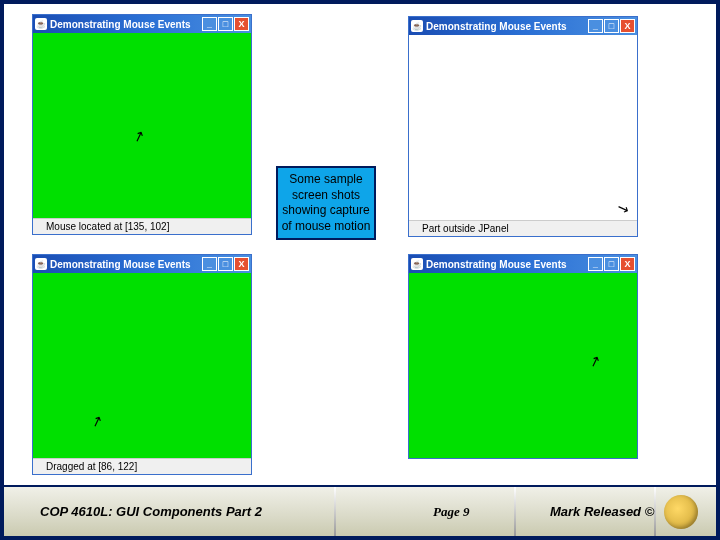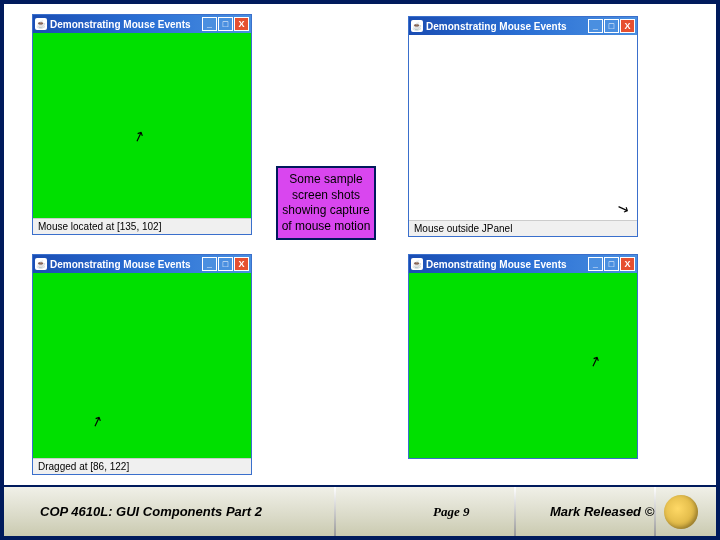--- a/index.html
+++ b/index.html
@@ -84,21 +84,21 @@
     position: relative;
   }
   .statusbar {
     height: 16px;
     background: #f0f0f0;
     border-top: 1px solid #ccc;
     font-size: 10px;
     color: #000;
     display: flex;
     align-items: center;
-    padding-left: 5px;
+    padding-left: 13px;
   }
   .cursor-arrow {
     position: absolute;
     font-size: 14px;
     color: #000;
     transform: rotate(-20deg);
   }
 
   
   .win1 { left: 28px; top: 10px; width: 220px; }
@@ -110,21 +110,21 @@
   .win2 .white-panel { height: 185px; }
   .win3 .green-panel { height: 185px; }
   .win4 .green-panel { height: 185px; }
 
   .caption-box {
     position: absolute;
     left: 272px;
     top: 162px;
     width: 100px;
     border: 2px solid #001a5c;
-    background: #d946ef;
+    background: #0ea5e9;
     padding: 4px 2px;
     text-align: center;
     font-size: 12px;
     line-height: 1.3;
     color: #000;
   }
 
   .footer {
     position: absolute;
     left: 0;
@@ -206,21 +206,21 @@
           <span class="win-btn btn-max">□</span>
           <span class="win-btn btn-close">X</span>
         </div>
       </div>
       <div class="win-body">
         <div class="white-panel">
           <span class="cursor-arrow" style="right:8px; bottom:4px;">↘</span>
         </div>
       </div>
       <div class="statusbar">
-        <span>Mouse outside JPanel</span>
+        <span>Part outside JPanel</span>
       </div>
     </div>
 
     <div class="java-window win3">
       <div class="titlebar">
         <div class="titlebar-left">
           <span class="java-icon">☕</span>
           <span>Demonstrating Mouse Events</span>
         </div>
         <div class="win-buttons">

